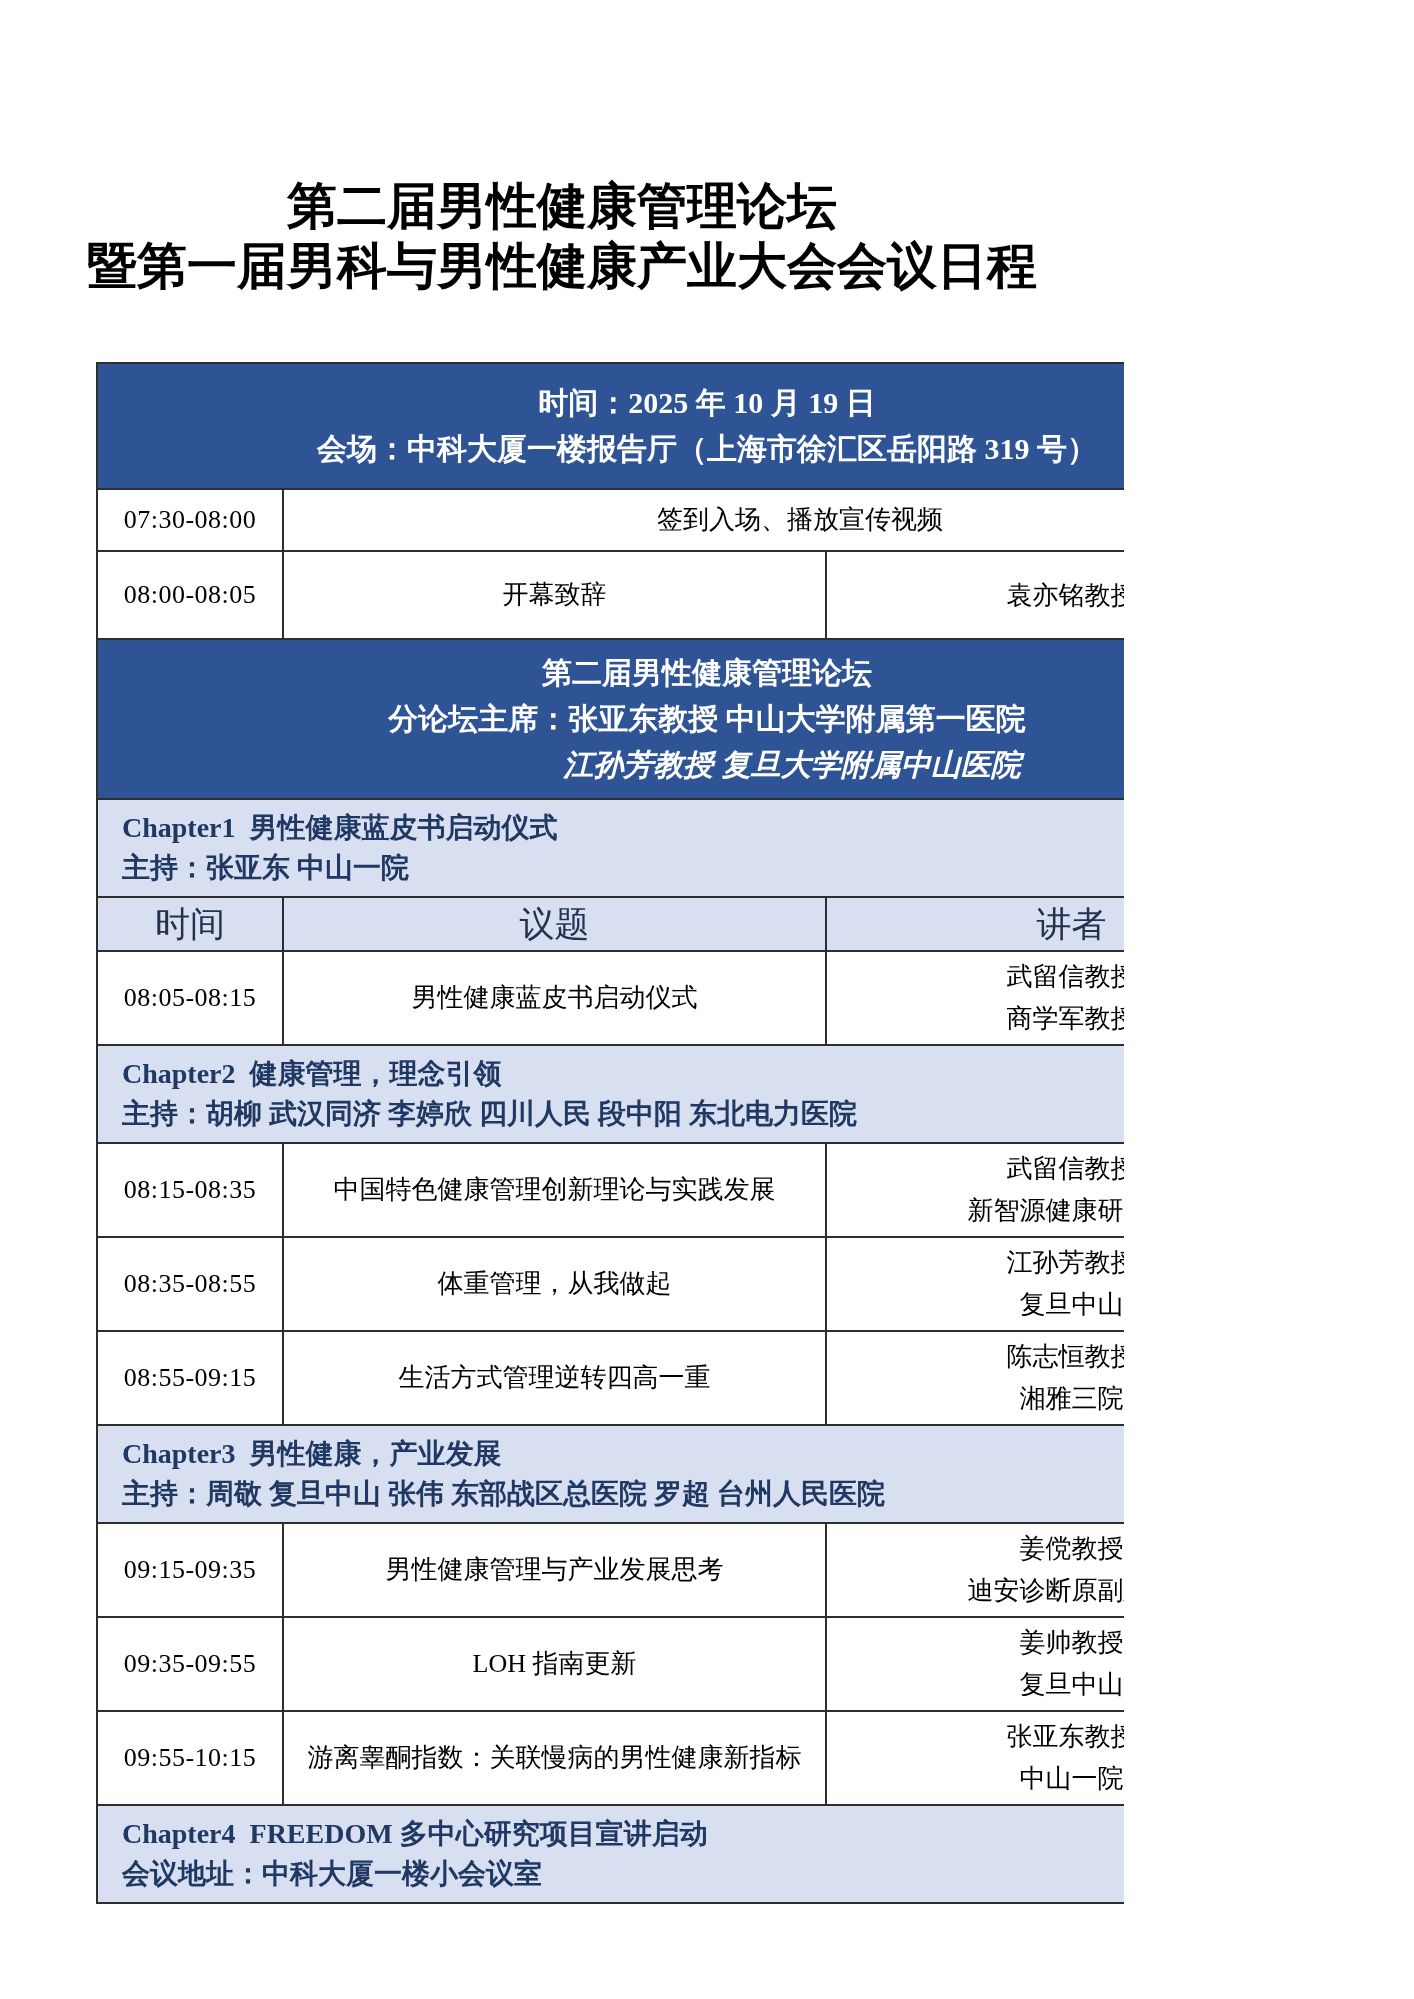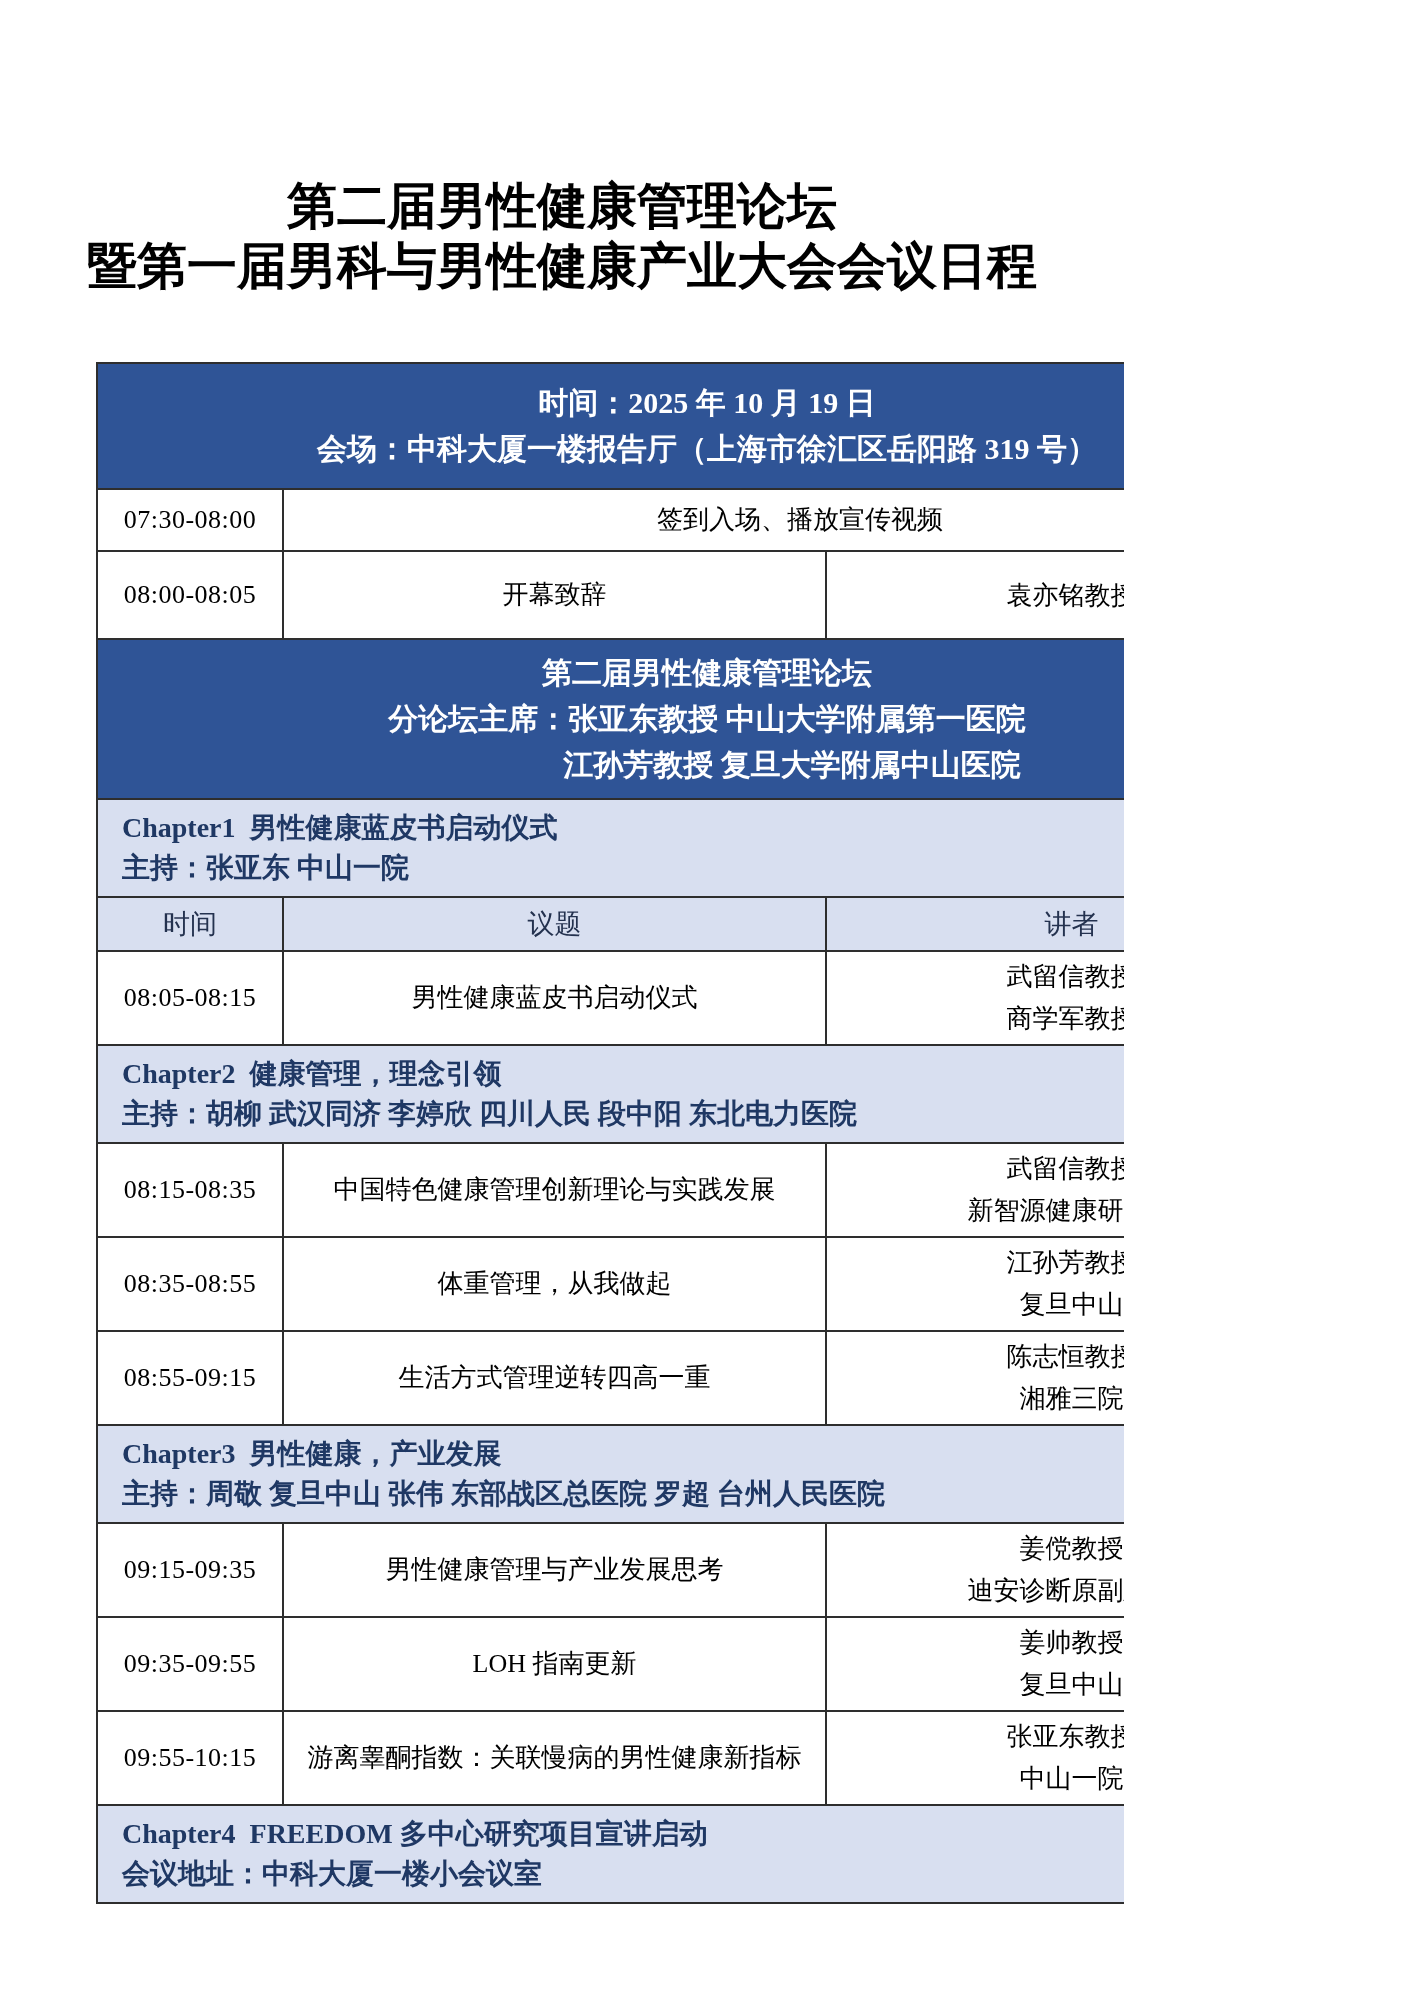--- a/index.html
+++ b/index.html
@@ -40,39 +40,39 @@
 
   
   tr.banner td{
     background:#2F5496;
     color:#ffffff;
     font-weight:bold;
     font-size:30px;
     padding:10px 10px;
   }
   tr.banner .bline{line-height:46px;}
-  tr.banner .indent3{padding-left:170px;}
+  tr.banner .indent3{padding-left:170px;font-style:italic;}
 
   
   tr.chapter td{
     background:#D8DFF0;
     color:#1F3864;
     font-weight:bold;
     text-align:left;
     font-size:28px;
     padding:8px 24px;
   }
   tr.chapter .cline{line-height:40px;}
   tr.chapter .chap-num{margin-right:14px;}
 
   
   tr.colheads td{
     background:#D8DFF0;
     color:#24324f;
-    font-size:27px;
+    font-size:35px;
     height:48px;
     padding:2px 10px;
   }
 
   
   td.time-cell{font-size:25px;letter-spacing:0.5px;}
   td.topic-cell{font-size:27px;padding:4px 20px;line-height:40px;}
   td.speaker-cell{font-size:26px;}
   td.speaker-cell .sline{line-height:42px;}
 

